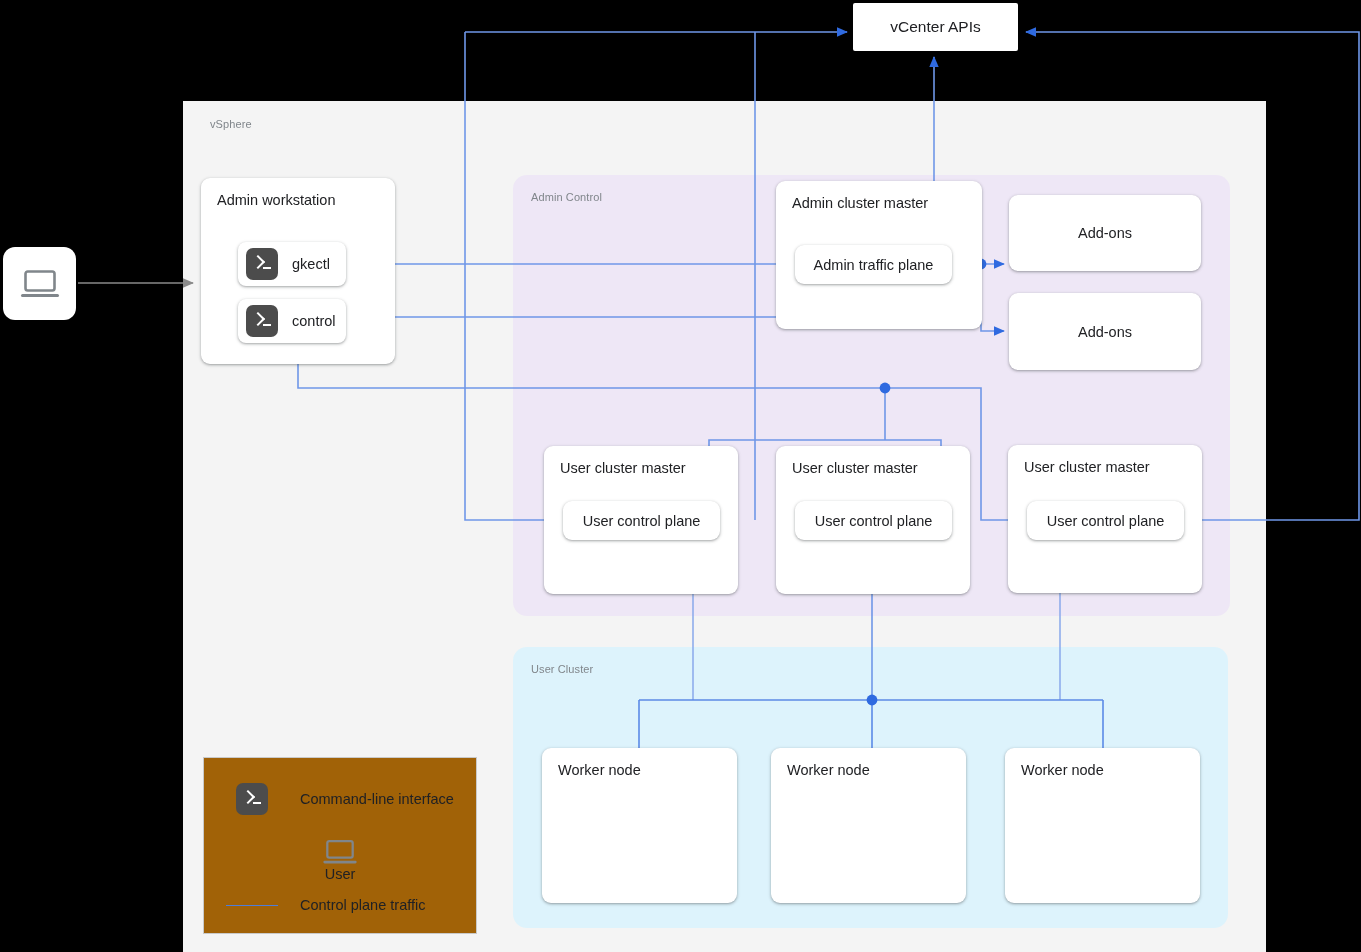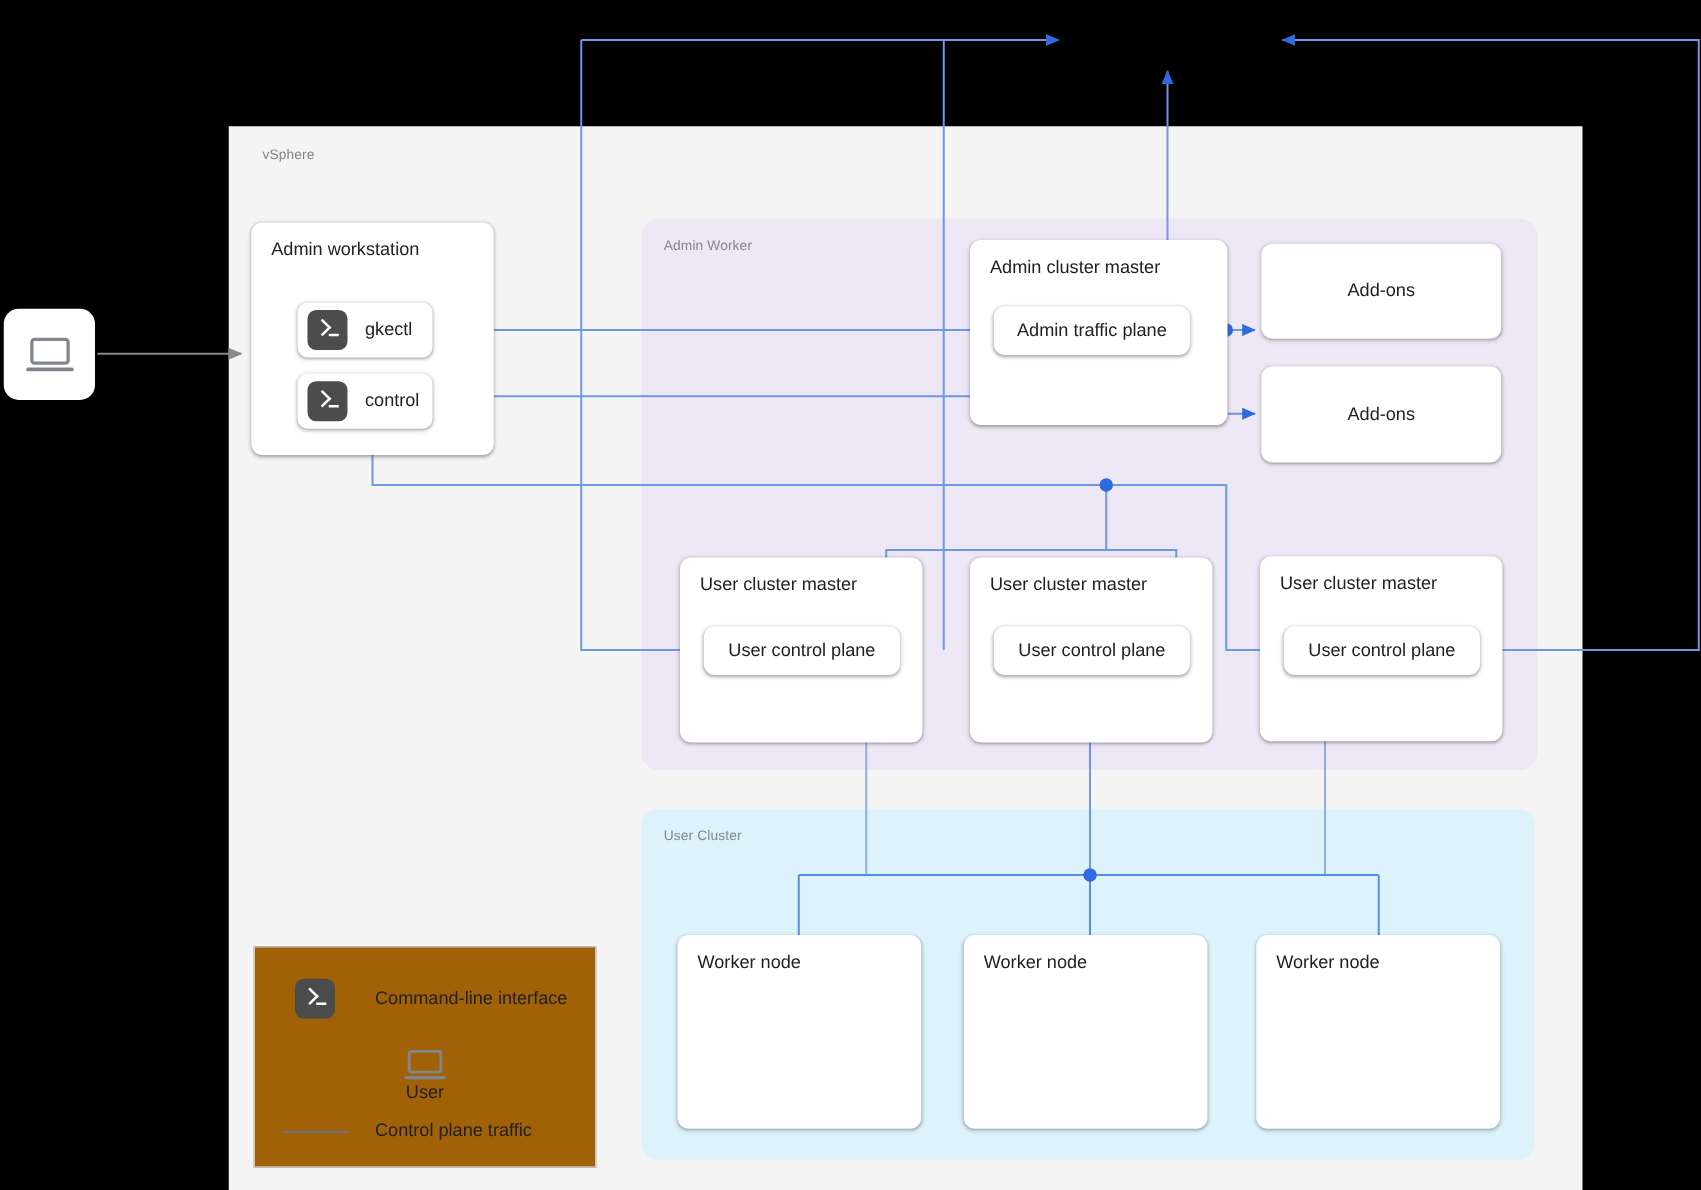--- a/index.html
+++ b/index.html
@@ -190,21 +190,21 @@
 </head>
 <body>
 
 <div id="canvas">
 
   <div class="vsphere">
     <div class="region-label vsphere-label">vSphere</div>
   </div>
 
   <div class="admin-cluster">
-    <div class="region-label admin-cluster-label">Admin Worker</div>
+    <div class="region-label admin-cluster-label">Admin Control</div>
   </div>
 
   <div class="user-cluster">
     <div class="region-label user-cluster-label">User Cluster</div>
   </div>
 
   <svg class="wires" viewBox="0 0 1361 952">
     <defs>
       <marker id="arrow-blue" markerWidth="7" markerHeight="7" refX="6.4" refY="3" orient="auto">
         <path d="M0,0 L7,3 L0,6 z" fill="#2f6ae0"></path>
@@ -249,20 +249,23 @@
       <path d="M639,700 L639,748" stroke="#5b8ae6"></path>
       <path d="M872,700 L872,748" stroke="#5b8ae6"></path>
       <path d="M1103,700 L1103,748" stroke="#5b8ae6"></path>
     </g>
 
     <circle cx="981" cy="264" r="5.4" fill="#2f6ae0"></circle>
     <circle cx="885" cy="388" r="5.4" fill="#2f6ae0"></circle>
     <circle cx="872" cy="700" r="5.4" fill="#2f6ae0"></circle>
   </svg>
 
+  <div class="vcenter">
+    <span>vCenter APIs</span>
+  </div>
 
   <div class="user-box">
     <span class="laptop laptop-icon">
       <svg width="42" height="32" viewBox="0 0 42 32">
         <rect x="6.5" y="3.5" width="29" height="19" rx="2.2" fill="none" stroke="#80868b" stroke-width="2.6"></rect>
         <rect x="2" y="26" width="38" height="3" rx="1.5" fill="#80868b"></rect>
       </svg>
     </span>
   </div>
 
@@ -279,21 +282,21 @@
 
     <div class="cli-chip" style="left:37px; top:121px;">
       <span class="term term-icon">
         <span class="chev"></span>
           <span class="dash"></span>
       </span>
       <span class="chip-label">control</span>
     </div>
   </div>
 
-  <div class="card" style="left:776px; top:192px; width:206px; height:148px;">
+  <div class="card" style="left:776px; top:181px; width:206px; height:148px;">
     <div class="card-title">Admin cluster master</div>
   </div>
   <div class="card" style="left:795px; top:245px; width:157px; height:39px;">
     <div class="card-center">Admin traffic plane</div>
   </div>
 
   <div class="card" style="left:1009px; top:195px; width:192px; height:76px;">
     <div class="card-center">Add-ons</div>
   </div>
   <div class="card" style="left:1009px; top:293px; width:192px; height:77px;">

